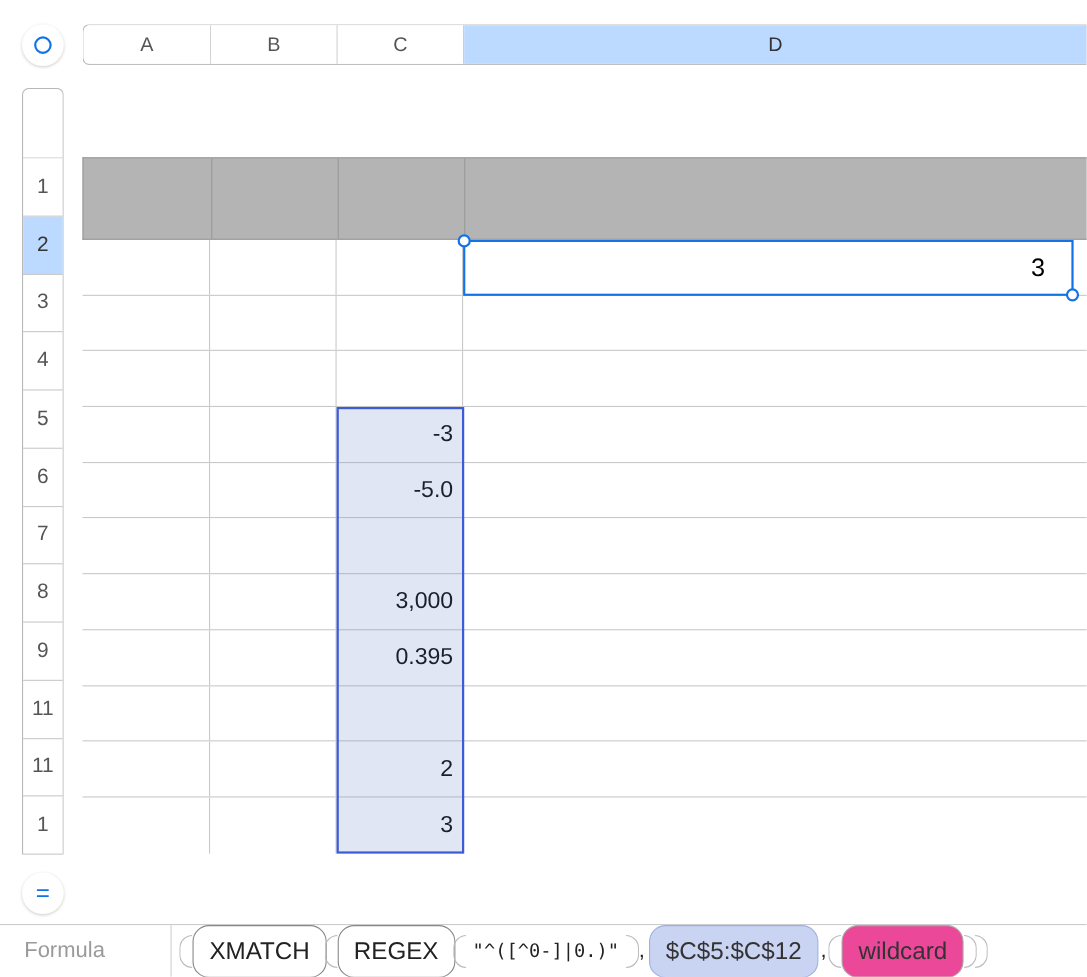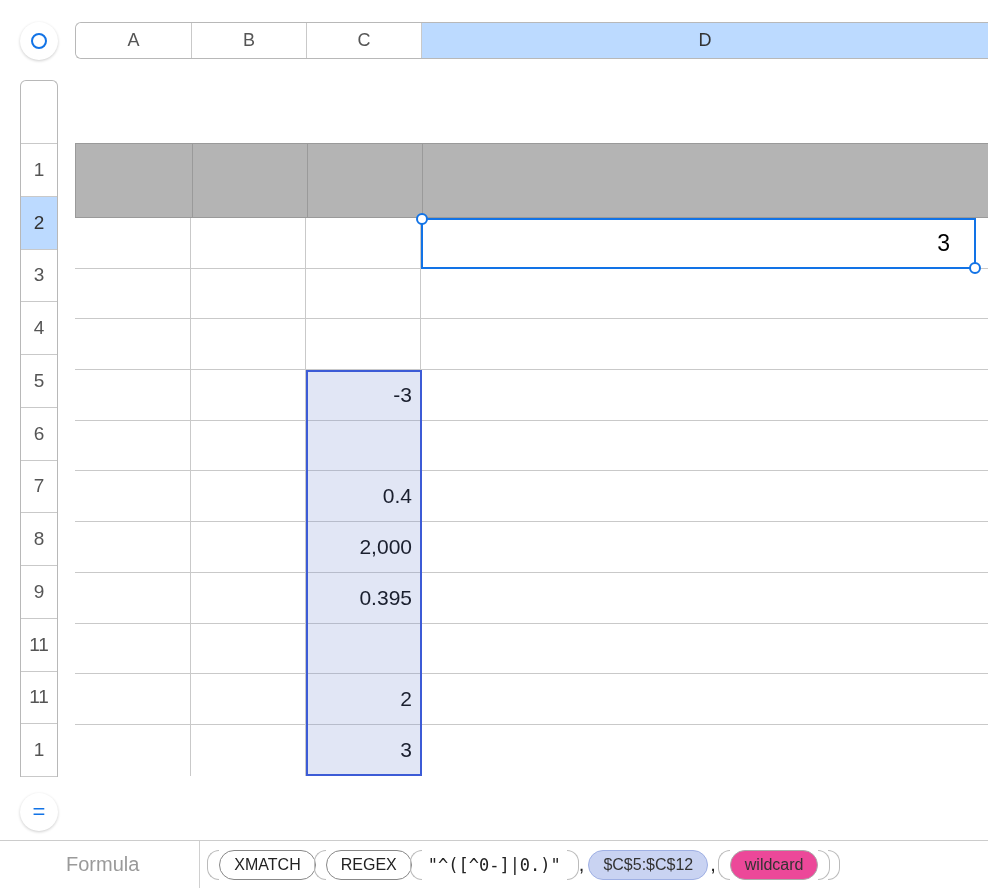--- a/index.html
+++ b/index.html
@@ -85,29 +85,29 @@
     background: #fff; box-shadow: 0 1px 3px rgba(0,0,0,0.2);
     display: flex; align-items: center; justify-content: center;
     font-size: 22px; color: #1273e6; font-weight: 500;
   }
 
   
   .divider { position: absolute; left: 0; right: 0; top: 840px; height: 1px; background: #ccc; }
   .formula-bar {
     position: absolute; left: 0; right: 0; top: 841px; height: 47px;
     display: flex; align-items: center; padding-left: 22px; gap: 10px;
-    font-size: 20px; color: #333; margin-left: 44px;
+    font-size: 20px; color: #333;
   }
   .formula-label { color: #9a9a9a; font-size: 20px; margin-right: 30px; }
   .vsep { width: 1px; height: 47px; background: #d0d0d0; position: absolute; left: 155px; top: 0; }
 
   .pill-stack { display: flex; align-items: center; gap: 0; margin-left: 30px; }
   .pill {
-    height: 30px; border-radius: 15px; display: inline-flex; align-items: center;
-    padding: 0 14px; font-size: 16px; white-space: nowrap;
+    height: 48px; border-radius: 15px; display: inline-flex; align-items: center;
+    padding: 0 14px; font-size: 22px; white-space: nowrap;
   }
   .pill.fn { background: #fff; border: 1.5px solid #888; color: #222; }
   .pill.ref { background: #c9d3f2; border: 1.5px solid #9fb0e4; color: #333; text-align: right; }
   .pill.kw { background: #ec4899; border: 1.5px solid #aaa; color: #333; }
   .paren { height: 30px; border: 1.5px solid #bbb; border-radius: 15px; width: 12px; display: inline-block; }
   .paren.open { border-right: none; border-radius: 15px 0 0 15px; margin-left: -2px; }
   .paren.close { border-left: none; border-radius: 0 15px 15px 0; margin-right: -2px; }
   .lit { font-family: 'Menlo', monospace; font-size: 17px; padding: 0 6px; color: #222; }
   .comma { padding: 0 4px 0 2px; font-size: 20px; color: #222; }
 
@@ -173,32 +173,32 @@
     </div>
     <div class="row">
       <div class="cell cell-a"></div>
       <div class="cell cell-b"></div>
       <div class="cell cell-c">-3</div>
       <div class="cell cell-d"></div>
     </div>
     <div class="row">
       <div class="cell cell-a"></div>
       <div class="cell cell-b"></div>
-      <div class="cell cell-d"></div>
-    </div>
-    <div class="row">
-      <div class="cell cell-a"></div>
-      <div class="cell cell-b"></div>
-      <div class="cell cell-c">0.4</div>
-      <div class="cell cell-d"></div>
-    </div>
-    <div class="row">
-      <div class="cell cell-a"></div>
-      <div class="cell cell-b"></div>
-      <div class="cell cell-c">2,000</div>
+      <div class="cell cell-c">-5.0</div>
+      <div class="cell cell-d"></div>
+    </div>
+    <div class="row">
+      <div class="cell cell-a"></div>
+      <div class="cell cell-b"></div>
+      <div class="cell cell-d"></div>
+    </div>
+    <div class="row">
+      <div class="cell cell-a"></div>
+      <div class="cell cell-b"></div>
+      <div class="cell cell-c">3,000</div>
       <div class="cell cell-d"></div>
     </div>
     <div class="row">
       <div class="cell cell-a"></div>
       <div class="cell cell-b"></div>
       <div class="cell cell-c">0.395</div>
       <div class="cell cell-d"></div>
     </div>
     <div class="row">
       <div class="cell cell-a"></div>

